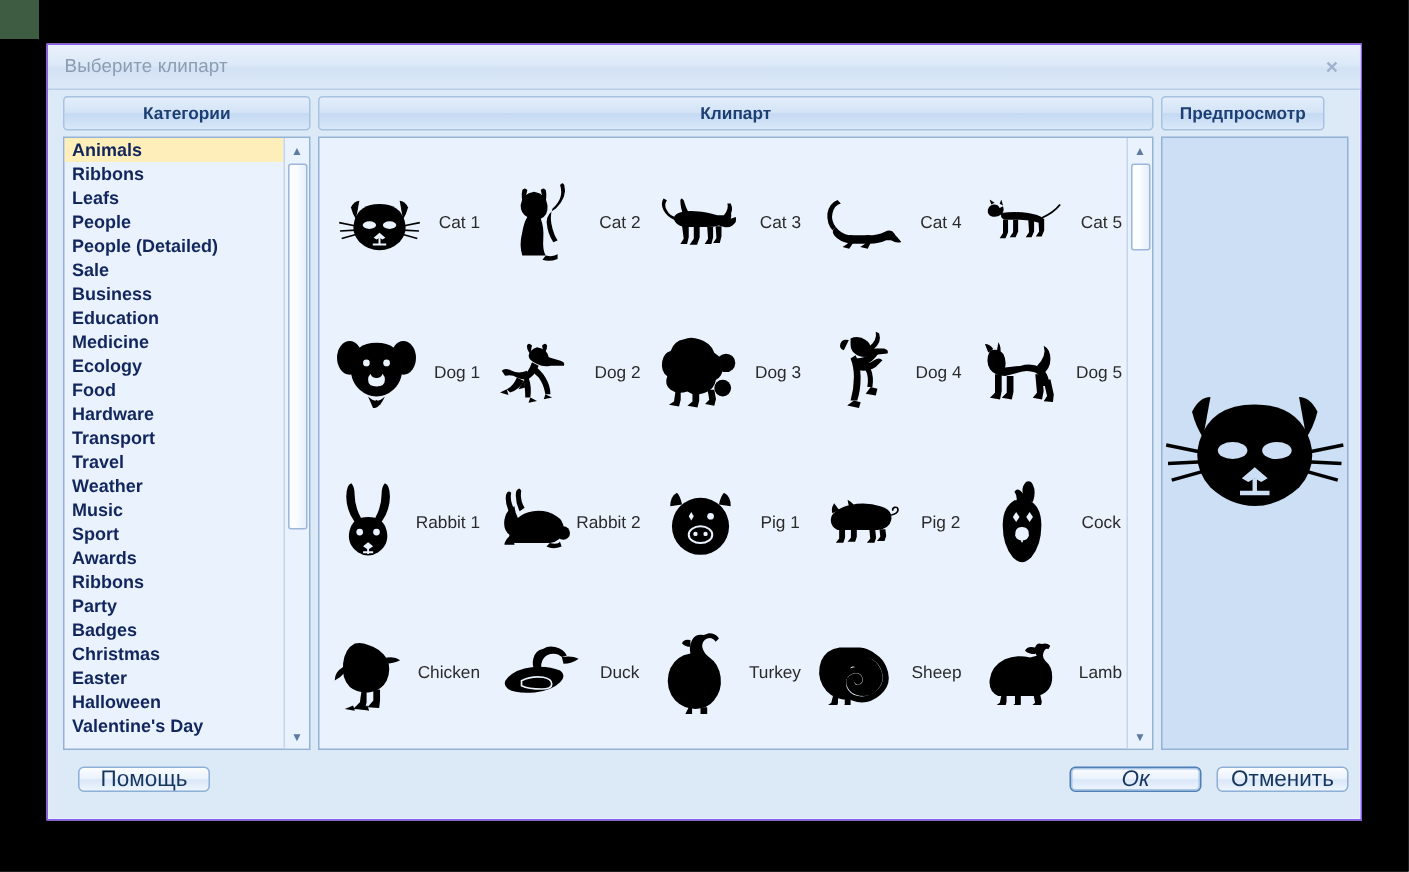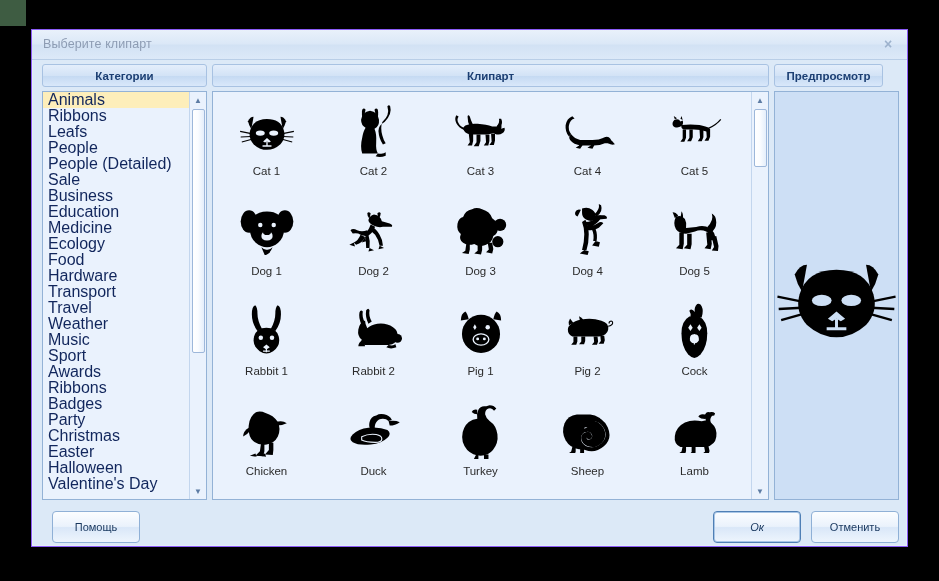--- a/index.html
+++ b/index.html
@@ -80,21 +80,21 @@
 
   
   #cat-list {
     position: absolute; left: 0; top: 0;
     width: 146px; height: 100%;
     overflow: hidden;
   }
   .cat-item {
     height: 16px; line-height: 16px;
     padding-left: 5px;
-    font-size: 16px; font-weight: normal; color: #11265c;
+    font-size: 12px; font-weight: bold; color: #11265c;
     white-space: nowrap;
     cursor: default;
   }
   .cat-item.selected { background: #fdeeba; }
 
   
   .vscroll {
     position: absolute; top: 0; right: 0;
     width: 17px; height: 100%;
     background: #eaf2fd;
@@ -119,21 +119,21 @@
   
   #grid {
     position: absolute; left: 0; top: 0;
     width: 539px; height: 100%;
     padding: 6px 0 0 0;
     box-sizing: border-box;
   }
   .grid-row { display: flex; height: 100px; }
   .grid-cell {
     width: 107px;
-    display: flex; flex-direction: column;
+    display: flex; 
     align-items: center; justify-content: flex-start;
     cursor: default;
   }
   .cell-art {
     height: 66px; width: 80px;
     display: flex; align-items: center; justify-content: center;
   }
   .cell-art svg { display: block; }
   .cell-label {
     font-size: 11.5px; color: #2b2b2b;
@@ -144,27 +144,27 @@
   
   #preview-art {
     position: absolute;
     left: 0; top: 0; width: 100%; height: 100%;
     display: flex; align-items: center; justify-content: center;
   }
 
   
   .btn {
     position: absolute;
-    height: 32px;
+    height: 17px;
     background: linear-gradient(to bottom, #fbfdff 0%, #eaf2fc 48%, #d9e7f8 52%, #eef5fd 100%);
     border: 1px solid #8fb0d6;
     border-radius: 4px;
     box-sizing: border-box;
     display: flex; align-items: center; justify-content: center;
-    font-size: 11px; color: #17365d;
+    font-size: 15px; color: #17365d;
     cursor: default;
   }
   .btn.focused {
     border-color: #4f7fb5;
     box-shadow: 0 0 0 1px #a9c6e6 inset;
     font-style: italic;
   }
   #btn-help   { left: 20px;  top: 481px; width: 88px; }
   #btn-ok     { left: 681px; top: 481px; width: 88px; }
   #btn-cancel { left: 779px; top: 481px; width: 88px; }
@@ -201,22 +201,22 @@
         <div class="cat-item">Ecology</div>
         <div class="cat-item">Food</div>
         <div class="cat-item">Hardware</div>
         <div class="cat-item">Transport</div>
         <div class="cat-item">Travel</div>
         <div class="cat-item">Weather</div>
         <div class="cat-item">Music</div>
         <div class="cat-item">Sport</div>
         <div class="cat-item">Awards</div>
         <div class="cat-item">Ribbons</div>
+        <div class="cat-item">Party</div>
         <div class="cat-item">Badges</div>
-        <div class="cat-item">Party</div>
         <div class="cat-item">Christmas</div>
         <div class="cat-item">Easter</div>
         <div class="cat-item">Halloween</div>
         <div class="cat-item">Valentine's Day</div>
       </div>
     <div class="vscroll">
       <div class="sb-arrow up">▲</div>
       <div class="sb-thumb" style="top:17px;height:244px;"></div>
       <div class="sb-arrow down">▼</div>
     </div>

